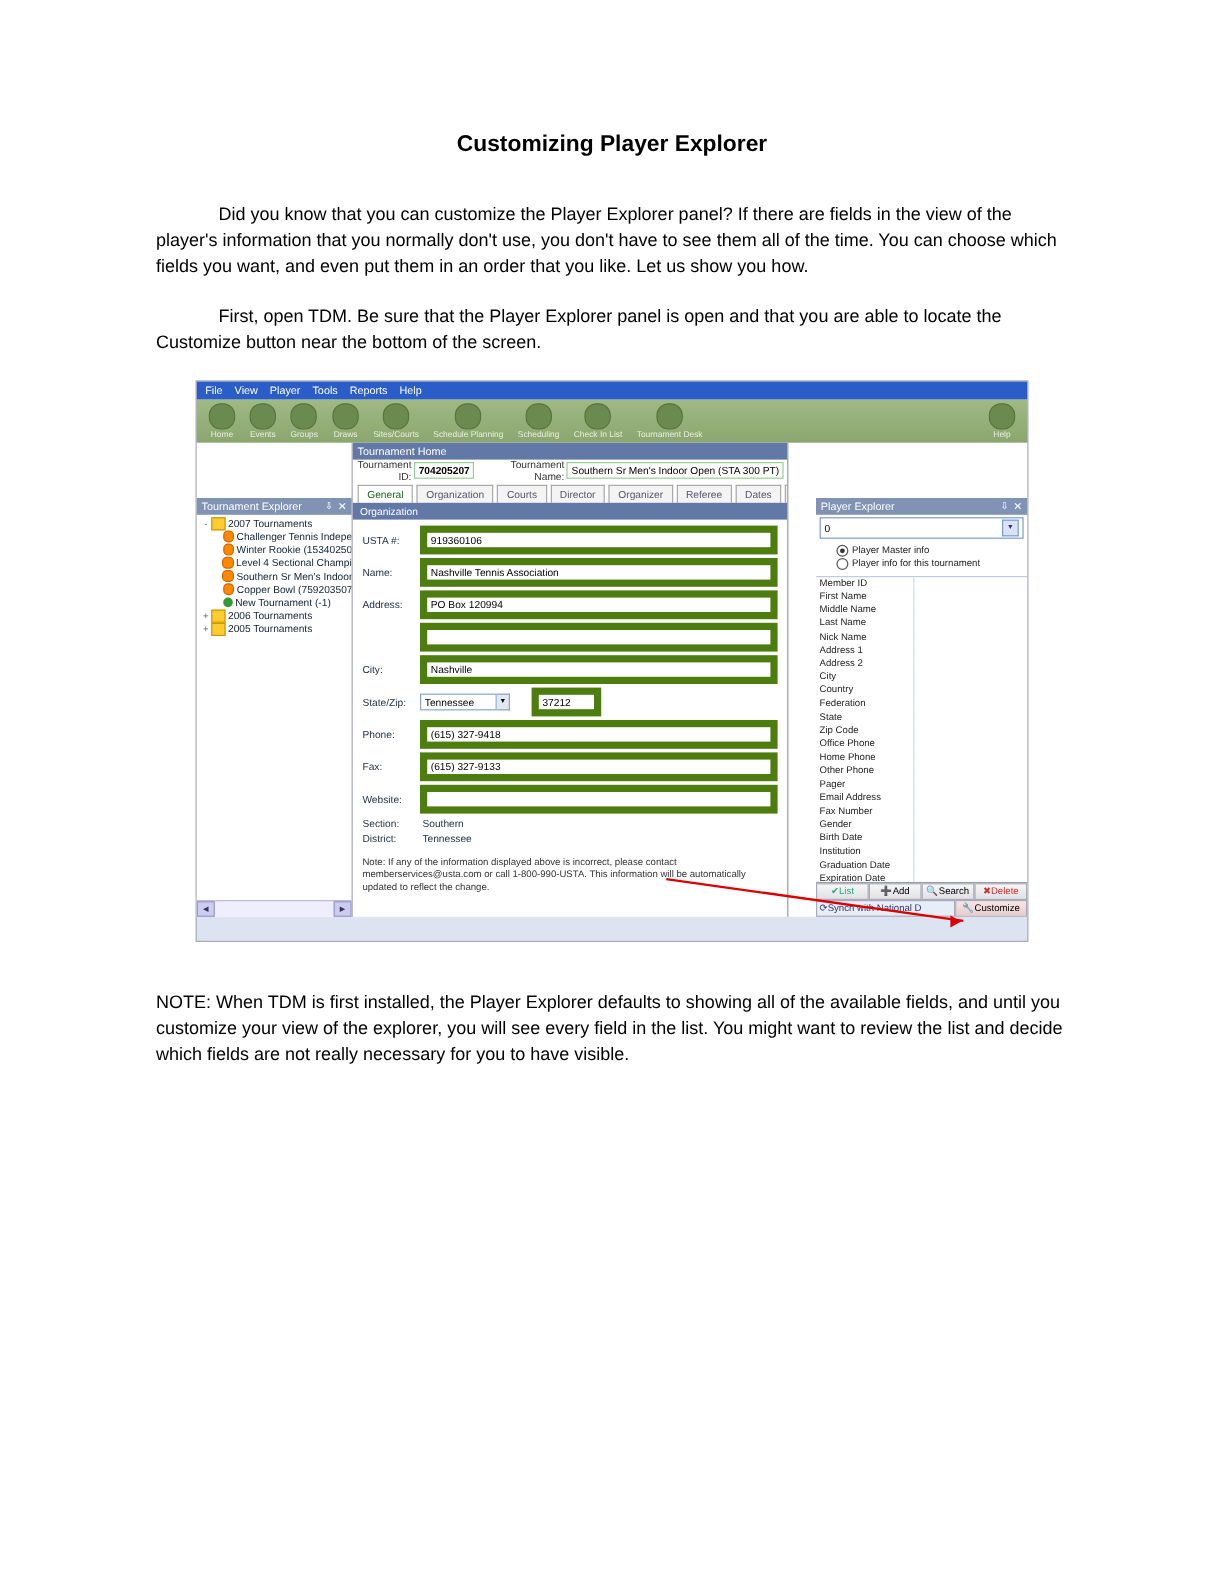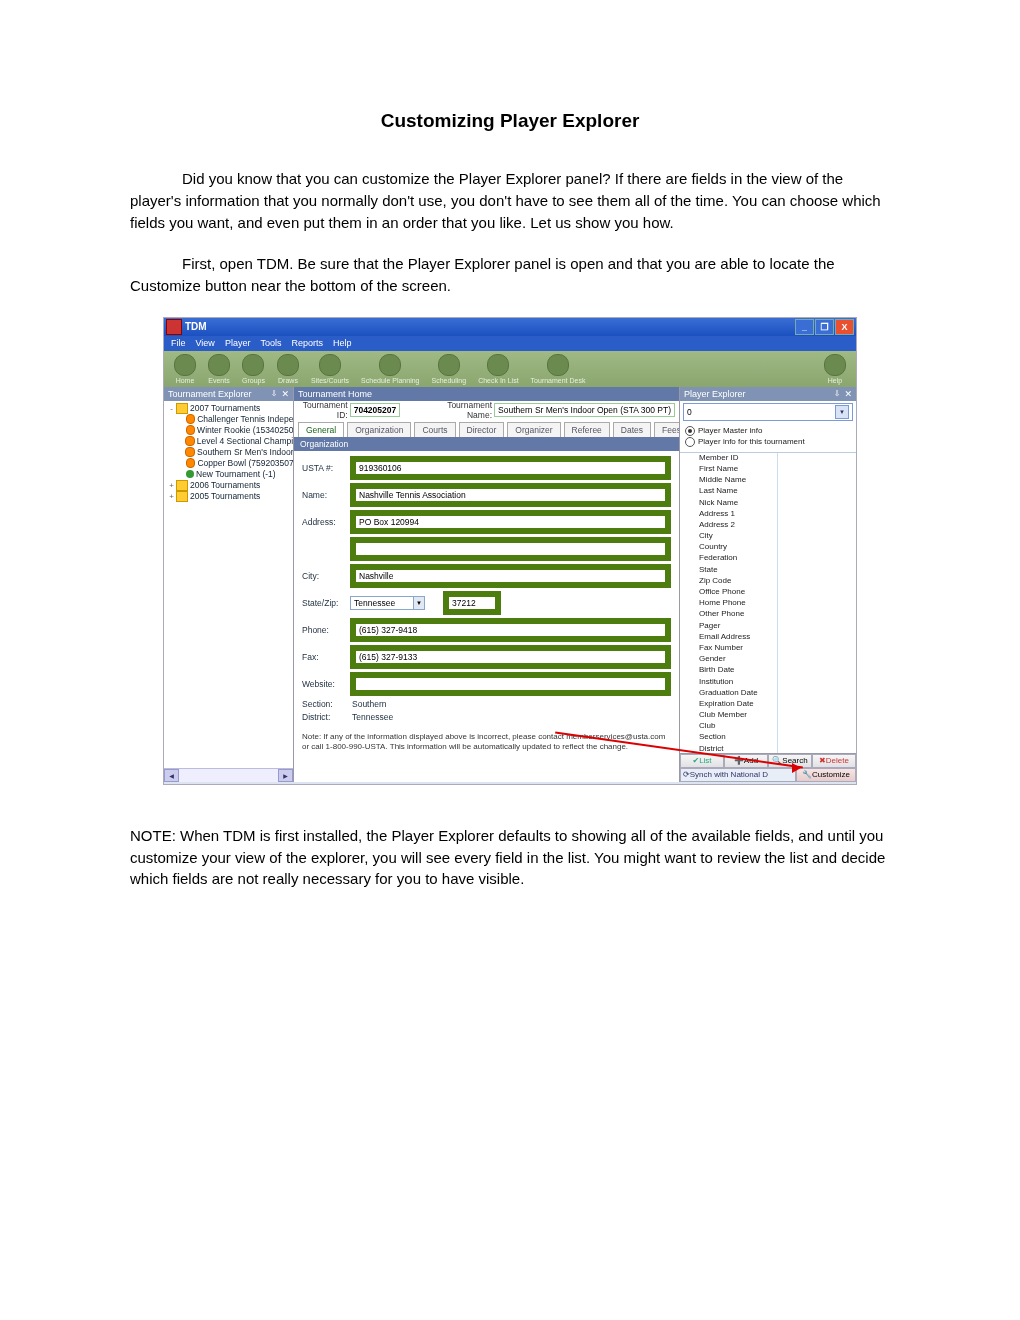--- a/index.html
+++ b/index.html
@@ -20,22 +20,22 @@
   .menubar span { padding:2px 5px 0; }
   
   .rib { height:36px; background:linear-gradient(#a0b985,#8aa66e); display:flex; align-items:center; padding:0 4px; }
   .ribbtn { display:flex; flex-direction:column; align-items:center; margin:0 6px; color:#e8efe0; font-size:7px; }
   .ribico { width:20px; height:20px; border-radius:10px; background:#6b8a50; border:1px solid #58743f; margin-bottom:1px; }
   .ribhelp { margin-left:auto; }
   
   .panels { display:flex; height:395px; }
   .lpanel { width:129px; background:#fff; border-right:1px solid #99a; display:flex; flex-direction:column; }
   .cpanel { flex:1; background:#fff; display:flex; flex-direction:column; min-width:0; }
-  .rpanel { width:176px; background:#fff; border-left:1px solid #99a; display:flex; flex-direction:column; }
-  .panel-hdr { height:14px; background:#8093b5; color:#fff; font-size:9px; display:flex; align-items:center; padding:0 4px; }
+  .rpanel { width:176px; background:#fff; border-left:1px solid #99a; display:flex; flex-direction:column;padding-left:23px; }
+  .panel-hdr { height:14px; background:#8093b5; color:#fff; font-size:9px; display:flex; align-items:center; padding:0 4px;margin-top:46px; }
   .panel-hdr .pin { margin-left:auto; font-size:8px; }
   .panel-hdr .x { font-size:9px; margin-left:4px; }
   
   .tree { flex:1; padding:2px 0 0 3px; font-size:8.5px; color:#123; overflow:hidden; }
   .tree .row { white-space:nowrap; display:flex; align-items:center; height:11px; }
   .tree .exp { width:9px; text-align:center; color:#666; font-size:8px; }
   .tree .fold { width:10px; height:9px; background:#fc3; border:1px solid #c90; margin-right:2px; }
   .tree .tico { width:8px; height:8px; border-radius:4px; background:#f80; border:1px solid #c60; margin-right:2px; }
   .tree .nn { width:8px; height:8px; border-radius:4px; background:#393; margin-right:2px; }
   .tree .lbl { overflow:hidden; text-overflow:clip; }
@@ -59,26 +59,26 @@
   .frow .dpbtn { width:10px; height:12px; border:1px solid #8aa6c8; border-left:none; background:#e2e8f3; display:flex; align-items:center; justify-content:center; font-size:6px; }
   .frow .ro { color:#234; padding-left:2px; }
   .note { font-size:8px; color:#333; margin-top:10px; line-height:1.3; }
   
   .redln { position:absolute; left:390px; top:431px; width:250px; height:2px; background:#d00; transform:rotate(8deg); }
   .redhd { position:absolute; left:628px; top:445px; width:0; height:0; border-left:9px solid #d00; border-top:5px solid transparent; border-bottom:5px solid transparent; }
   
   .rcombo { height:16px; margin:2px 3px; border:1px solid #7b9bd6; background:#fff; display:flex; align-items:center; font-size:8.5px; padding:0 3px; }
   .rcombo .dd { margin-left:auto; width:12px; height:12px; background:#d8e4f5; border:1px solid #7b9bd6; display:flex; align-items:center; justify-content:center; font-size:6px; color:#336; }
   .radios { padding:2px 5px 4px; font-size:8px; color:#222; border-bottom:1px solid #bcd; }
-  .radios .rr { display:flex; align-items:center; margin:1px 0;text-align:center; }
+  .radios .rr { display:flex; align-items:center; margin:1px 12px;text-align:center; }
   .radios .rb { width:8px; height:8px; border:1px solid #555; border-radius:5px; margin-right:3px; display:flex; align-items:center; justify-content:center; }
   .radios .rb.on::after { content:""; width:4px; height:4px; background:#333; border-radius:2px; }
   .flds { flex:1; overflow:hidden; font-size:8px; }
   .fld { display:flex; height:11.2px; }
-  .fld .fn { width:78px; padding-left:3px; color:#222;margin-left:16px; }
+  .fld .fn { width:78px; padding-left:3px; color:#222; }
   .fld .fv { flex:1; border-left:1px solid #cde; }
   .rfoot { border-top:1px solid #99a; }
   .rbtns { height:14px; background:linear-gradient(#f8f8f8,#e0e0e4); display:flex; font-size:8px; }
   .rb1 { flex:1; display:flex; align-items:center; justify-content:center; border:1px solid #aab; margin:0; }
   .rb1.gr { color:#2a7; }
   .rb1.rd { color:#c33; }
   .rbtns2 { height:14px; display:flex; font-size:8px; }
   .rbtns2 .sy { flex:1; border:1px solid #aab; background:#e8eef8; display:flex; align-items:center; padding:0 2px; color:#336; }
   .rbtns2 .cu { width:58px; border:1px solid #aab; background:linear-gradient(#f8e4e4,#e8cccc); display:flex; align-items:center; justify-content:center; }
   .note2 { margin-top:40px; line-height:1.45; }
@@ -86,29 +86,20 @@
 </head>
 <body>
 
 <div class="page">
   <div class="doc-title">Customizing Player Explorer</div>
   <div class="para indent">Did you know that you can customize the Player Explorer panel?  If there are fields in the view of the player's information that you normally don't use, you don't have to see them all of the time.  You can choose which fields you want, and even put them in an order that you like.  Let us show you how.</div>
   <div class="para indent">First, open TDM.  Be sure that the Player Explorer panel is open and that you are able to locate the Customize button near the bottom of the screen.</div>
 
   <div class="screenshot">
 
-    <div class="titlebar">
-      <div class="icon"></div>
-      <div class="txt">TDM</div>
-      <div class="winbtns">
-        <div class="winbtn">_</div>
-        <div class="winbtn">❐</div>
-        <div class="winbtn close">X</div>
-      </div>
-    </div>
 
     <div class="menubar">
       <span>File</span>
       <span>View</span>
       <span>Player</span>
       <span>Tools</span>
       <span>Reports</span>
       <span>Help</span>
     </div>
 

